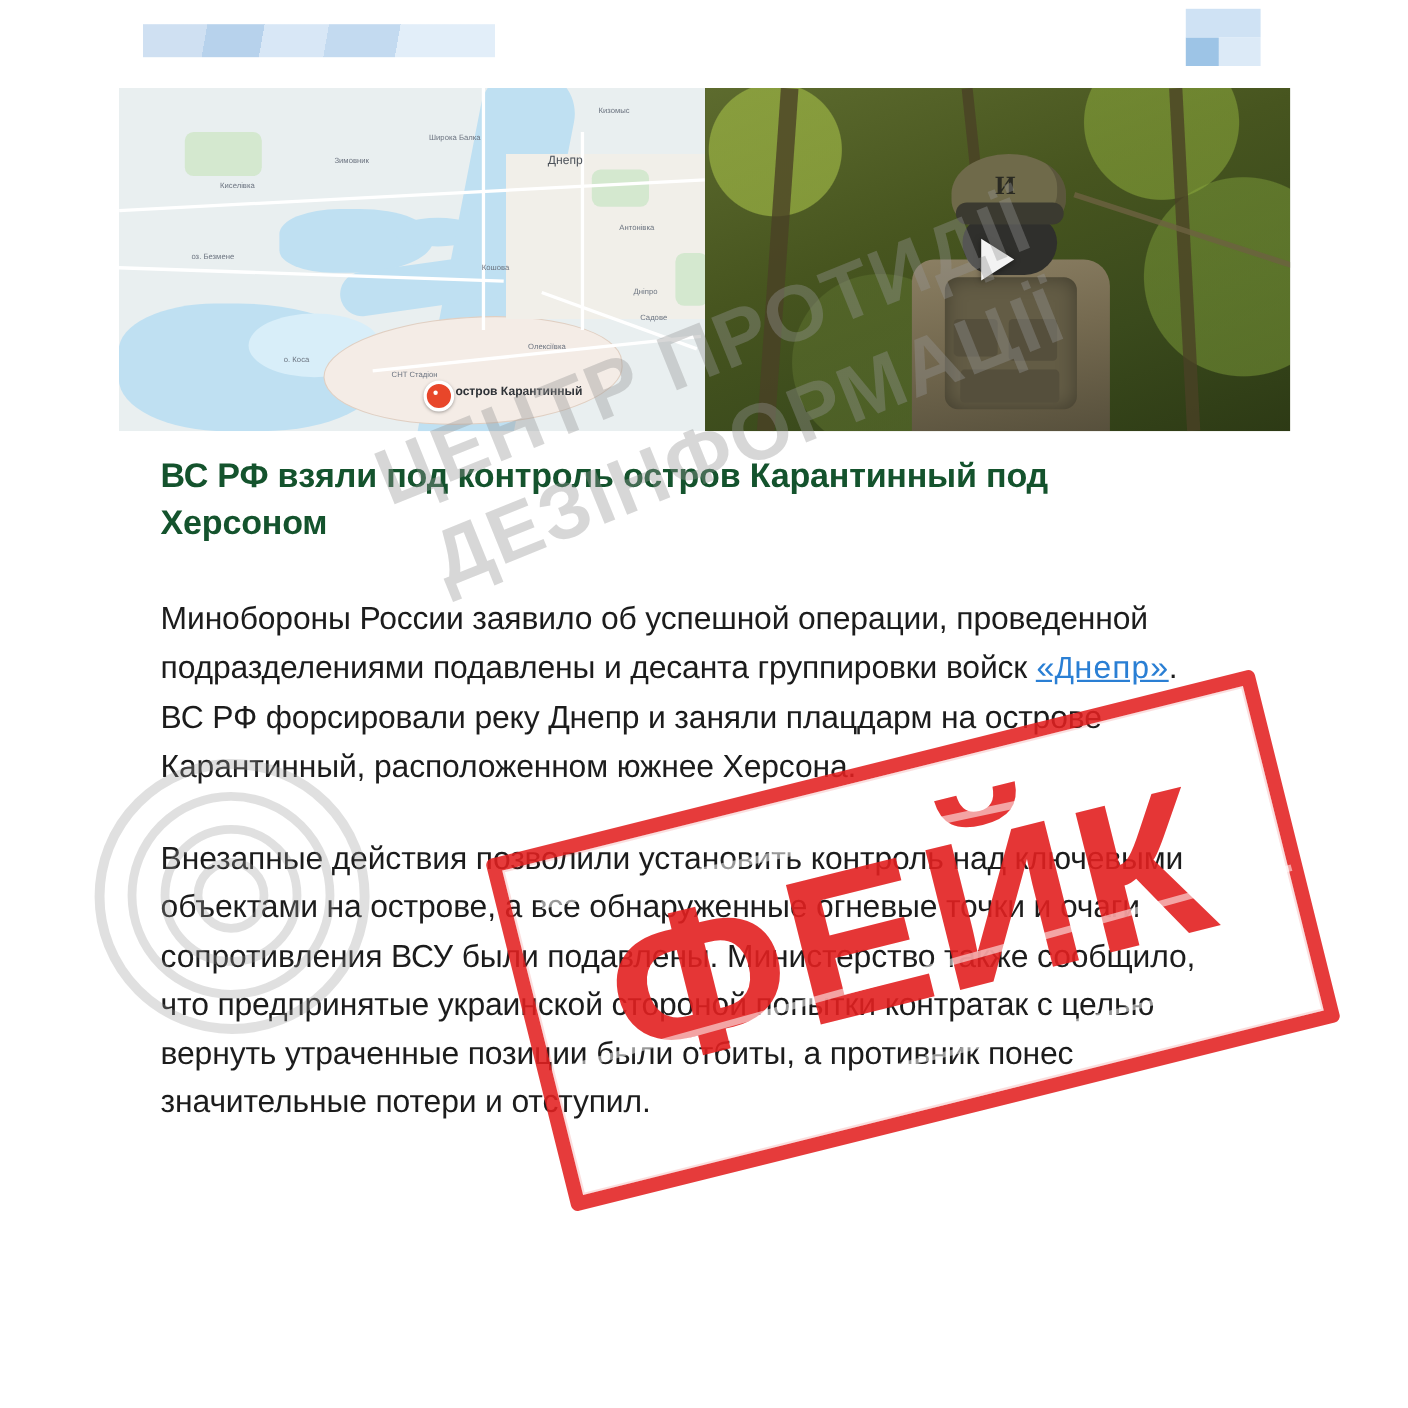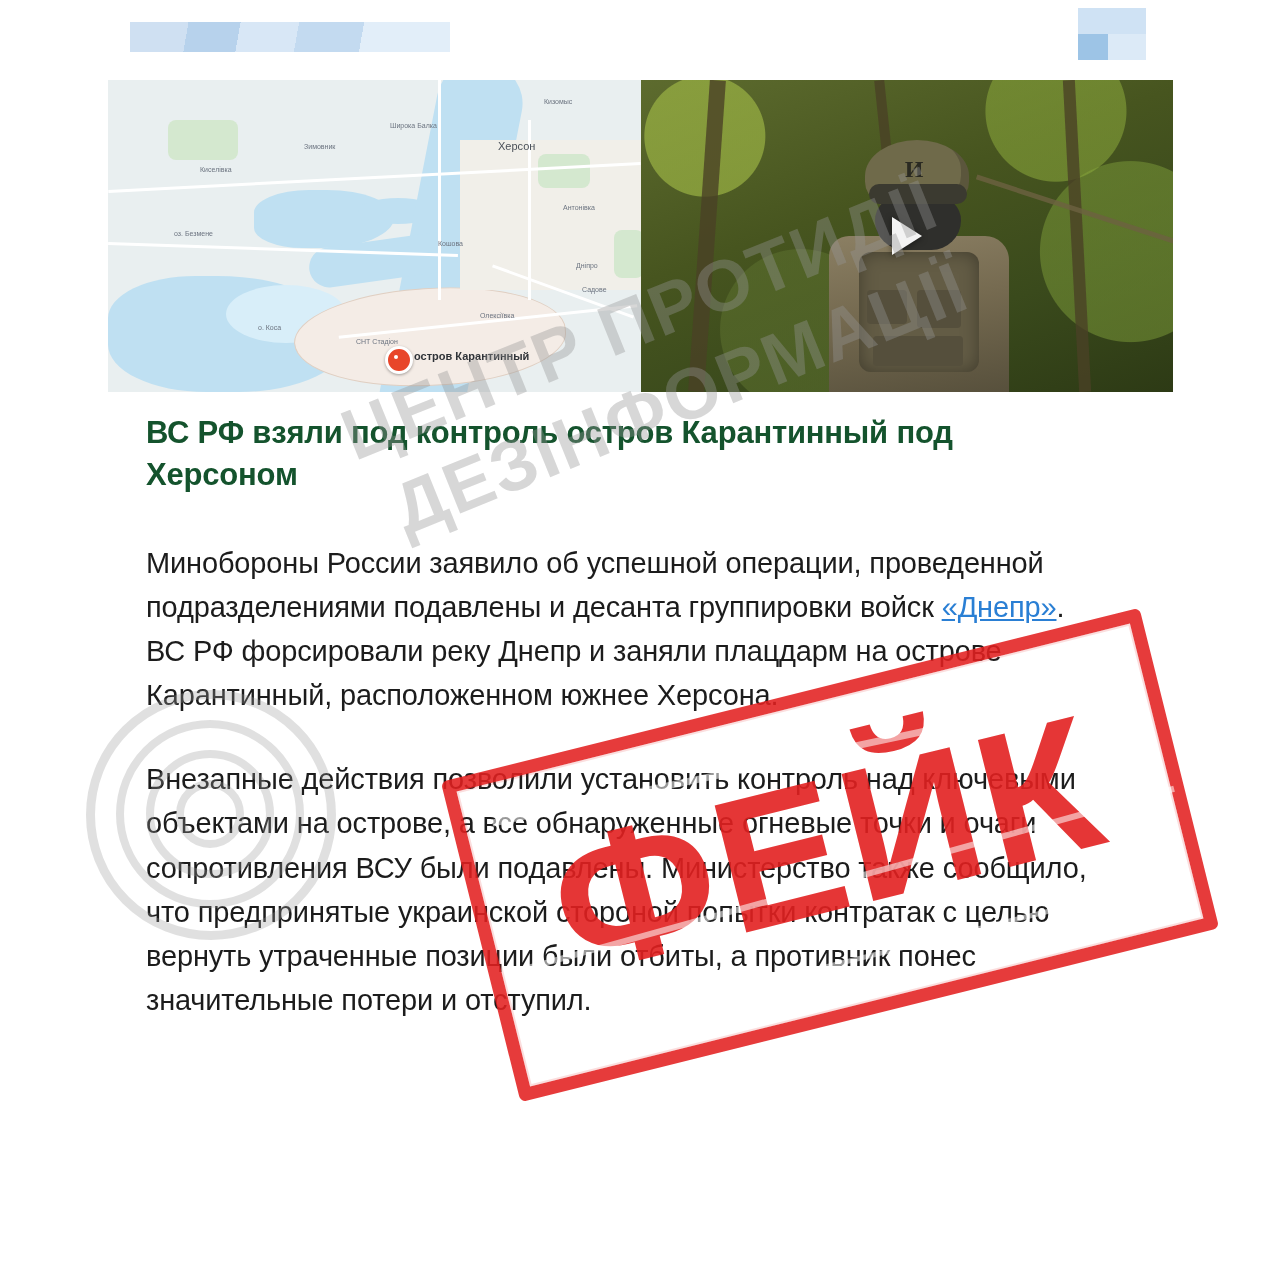--- a/index.html
+++ b/index.html
@@ -275,20 +275,21 @@
   }
   .body-p {
     font-size: 29px;
     line-height: 1.52;
     color: #1c1c1c;
     margin: 0 0 40px 0;
     letter-spacing: -.15px;
   }
   .link {
     color: #2a7fd4;
+    font-family: Liberation Mono, monospace;
   }
 
   
   .wm {
     position: absolute;
     pointer-events: none;
   }
   .wm-logo {
     left: 86px;
     top: 690px;
@@ -381,21 +382,21 @@
     <div class="green g1"></div>
     <div class="green g2"></div>
     <div class="green g3"></div>
     <div class="road y1"></div>
     <div class="road y2"></div>
     <div class="road y3"></div>
     <div class="road y4"></div>
     <div class="road y5"></div>
     <div class="road y6"></div>
 
-    <div class="maplabel big" style="left:390px;top:60px">Херсон</div>
+    <div class="maplabel big" style="left:390px;top:60px">Днепр</div>
     <div class="maplabel" style="left:196px;top:63px">Зимовник</div>
     <div class="maplabel" style="left:92px;top:86px">Киселівка</div>
     <div class="maplabel" style="left:436px;top:18px">Кизомыс</div>
     <div class="maplabel" style="left:282px;top:42px">Широка Балка</div>
     <div class="maplabel" style="left:455px;top:124px">Антонівка</div>
     <div class="maplabel" style="left:66px;top:150px">оз. Безмене</div>
     <div class="maplabel" style="left:330px;top:160px">Кошова</div>
     <div class="maplabel" style="left:468px;top:182px">Дніпро</div>
     <div class="maplabel" style="left:474px;top:206px">Садове</div>
     <div class="maplabel" style="left:372px;top:232px">Олексіївка</div>

